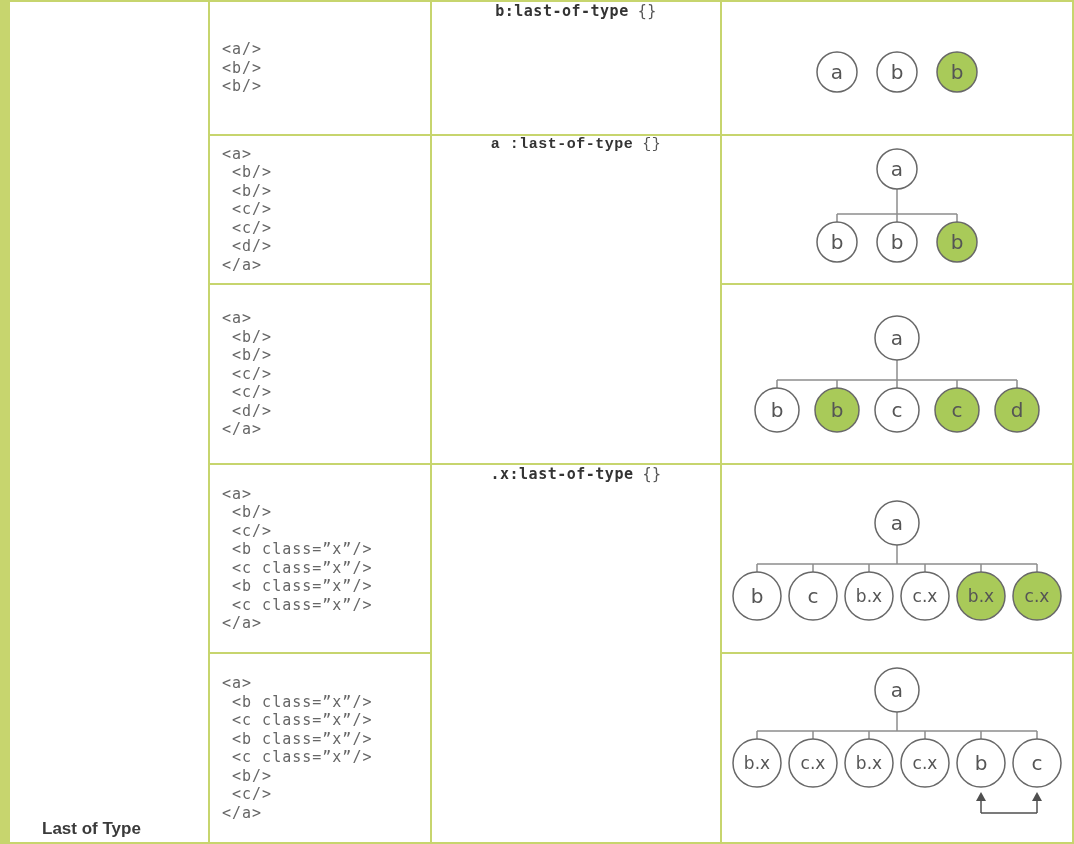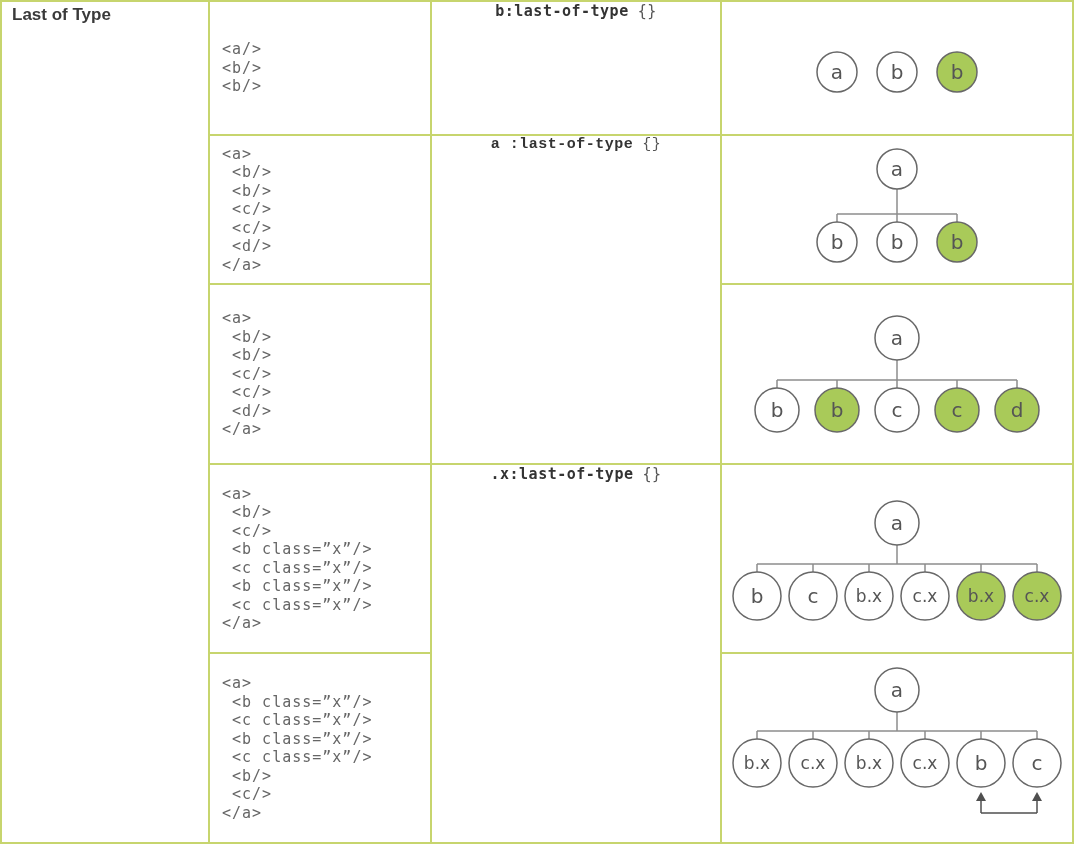--- a/index.html
+++ b/index.html
@@ -10,22 +10,23 @@
     grid-template-rows:132px 147px 178px 187px 188px;
     gap:2px;
     background:var(--grid-green,#c7d56e);
     padding:2px;
     width:1074px;height:844px;
     box-sizing:border-box;
   }
   .cell{background:#fff;box-sizing:border-box;overflow:hidden;}
   .label-cell{
     grid-area:1/1/6/2;
-    display:flex;flex-direction:column;justify-content:flex-start;
-    padding-left:10px;
+    display:flex;flex-direction:column;justify-content:flex-end;
+    padding-left:32px;
+    margin-left:8px;
   }
   .label-title{font-size:17px;font-weight:bold;color:var(--title-dark,#3a3a3a);line-height:26px;}
   .label-subtitle{font-size:17px;color:var(--subtitle-gray,#8a8a8a);line-height:26px;}
   .code-cell{
     grid-column:2;
     display:flex;flex-direction:column;justify-content:center;
     padding-left:12px;
   }
   pre.code{
     margin:0;

